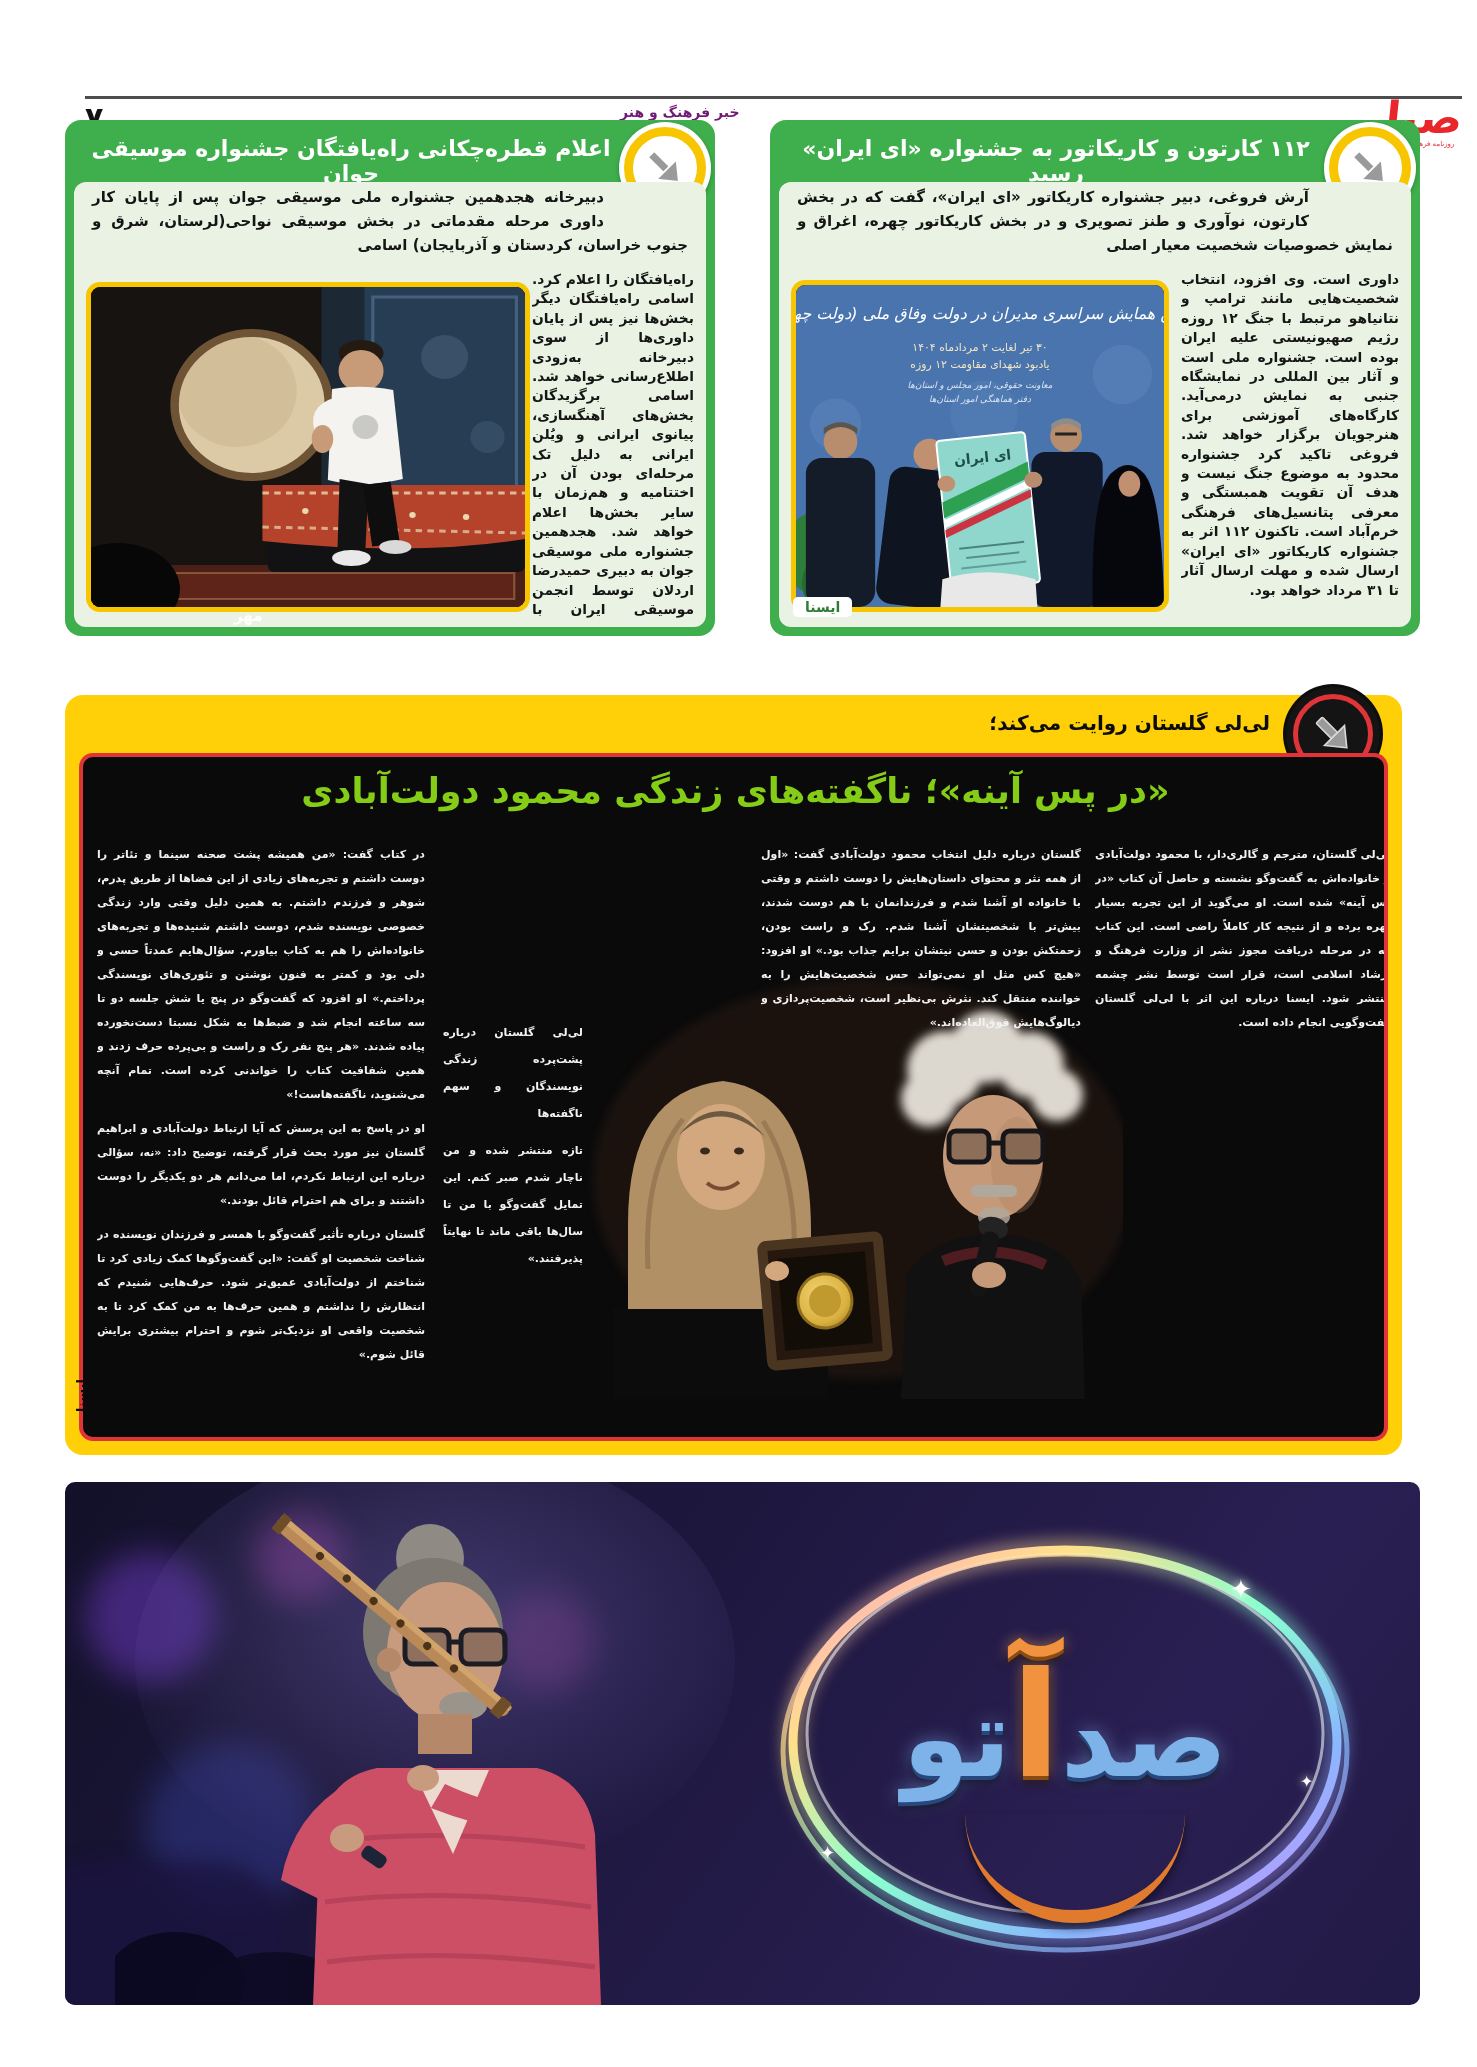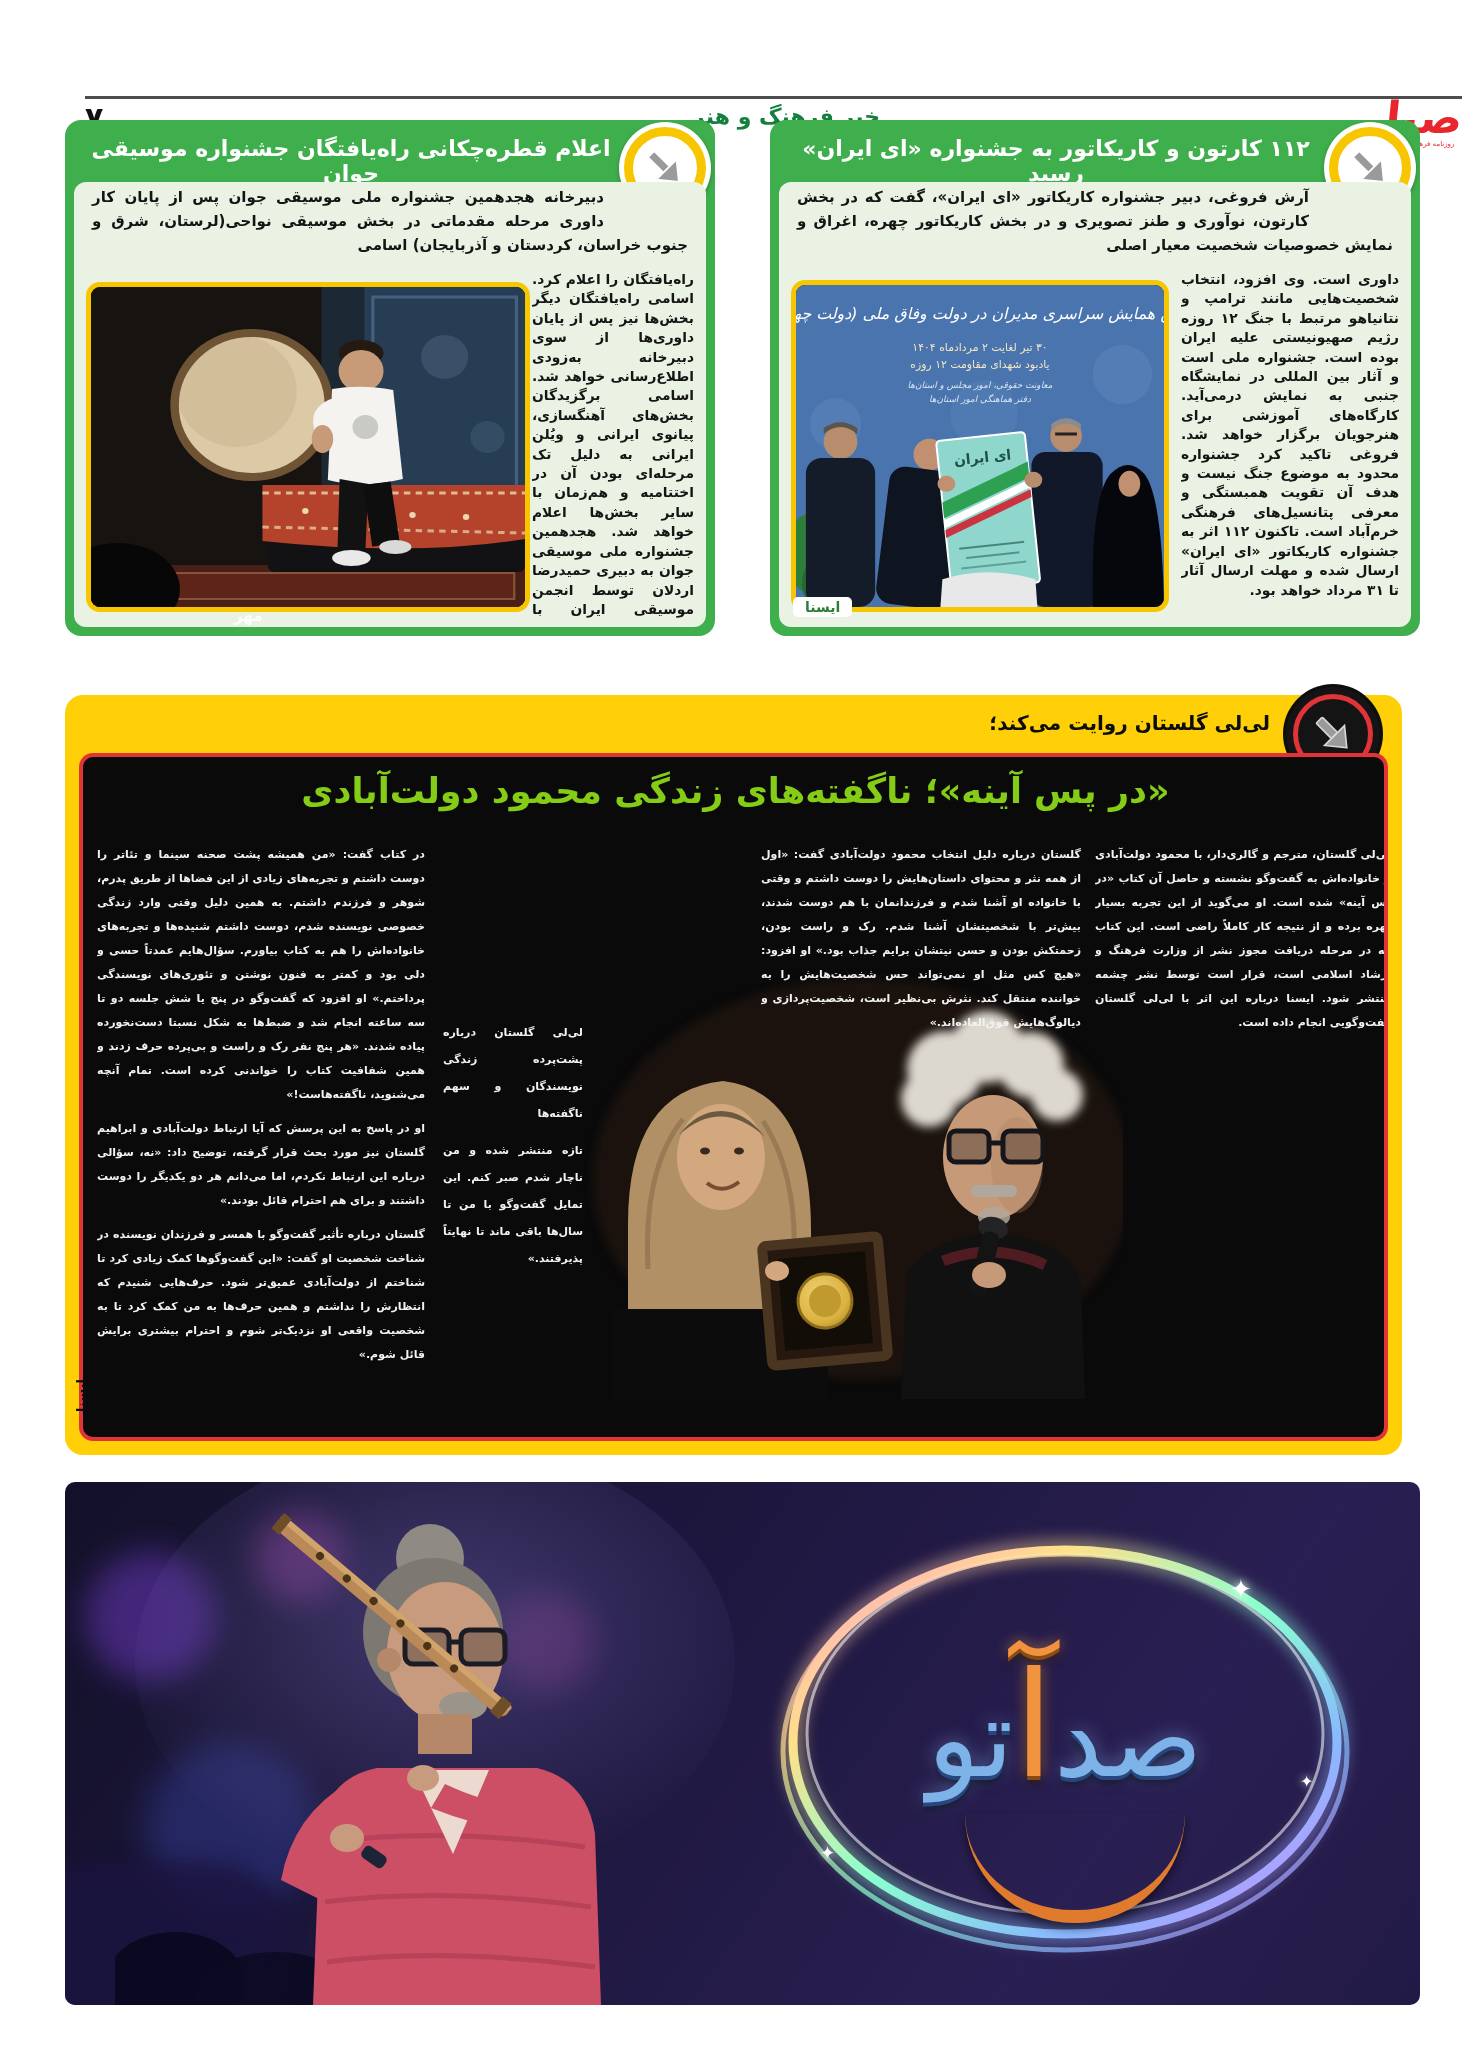--- a/index.html
+++ b/index.html
@@ -4,21 +4,21 @@
 <style>
   html,body{margin:0;padding:0;background:#ffffff;}
   #page{position:relative;width:1477px;height:2067px;background:#ffffff;overflow:hidden;
         font-family:"DejaVu Sans", sans-serif;direction:rtl;}
   .abs{position:absolute;}
 
   
   #hdr-rule{left:85px;top:96px;width:1377px;height:3px;background:#4d4d4d;}
   #hdr-pagenum{left:85px;top:100px;font-size:30px;font-weight:bold;color:#111;direction:ltr;}
   #hdr-date{left:120px;top:108px;font-size:16px;color:#e8262c;font-weight:normal;direction:rtl;margin-top:24px;}
-  #hdr-section{left:620px;top:104px;width:260px;text-align:right;font-size:22px;font-weight:bold;color:#15803d;}
+  #hdr-section{left:620px;top:104px;width:260px;text-align:left;font-size:14px;font-weight:bold;color:#701a75;}
   #hdr-logo{left:1382px;top:92px;width:84px;text-align:center;color:#e8262c;}
   #hdr-logo .logo-word{font-size:44px;font-weight:bold;line-height:52px;transform:skewX(-6deg);display:block;}
   #hdr-logo .logo-tag{font-size:7px;letter-spacing:1px;display:block;margin-top:-4px;}
 
   
   .card{width:650px;height:516px;background:#3fae4c;border-radius:16px;}
   #card-music{left:65px;top:120px;}
   #card-cartoon{left:770px;top:120px;}
   .card-title{position:absolute;top:16px;right:104px;left:26px;text-align:center;
               color:#fff;font-size:22px;font-weight:bold;}
@@ -66,21 +66,21 @@
                   transform:rotate(-90deg);font-size:13px;font-weight:bold;color:#0d0d0d;}
 
   
   #banner{left:65px;top:1482px;width:1355px;height:523px;border-radius:10px;overflow:hidden;
           background:linear-gradient(125deg,#131129 0%,#1d173e 40%,#2a1f52 75%,#221a46 100%);}
   .bokeh{position:absolute;border-radius:50%;filter:blur(16px);}
   #banner-man{position:absolute;left:50px;top:0;width:660px;height:523px;}
   #banner-logo{position:absolute;left:695px;top:40px;width:610px;height:440px;}
   #logo-ring{position:absolute;inset:0;}
   #logo-text{position:absolute;top:128px;left:0;right:0;text-align:center;color:#7db3e8;
-             font-size:108px;font-weight:normal;line-height:150px;
+             font-size:108px;font-weight:bold;line-height:150px;
              text-shadow:0 4px 0 #27477e,0 7px 10px rgba(0,0,0,.6),0 0 18px rgba(140,190,255,.5);}
   #logo-text .alef{color:#f0923e;font-size:146px;
              text-shadow:0 4px 0 #8a4a14,0 7px 10px rgba(0,0,0,.6),0 0 14px rgba(255,170,80,.6);}
   #logo-arc{position:absolute;top:292px;left:205px;width:220px;height:96px;border:0;
             border-bottom:13px solid #e07b2e;border-radius:0 0 130px 130px;
             box-shadow:0 6px 8px rgba(0,0,0,.45);}
   .spark{position:absolute;color:#ffffff;font-size:26px;text-shadow:0 0 10px #fff;}
 
   svg text{font-family:"DejaVu Sans", sans-serif;}
 </style>

